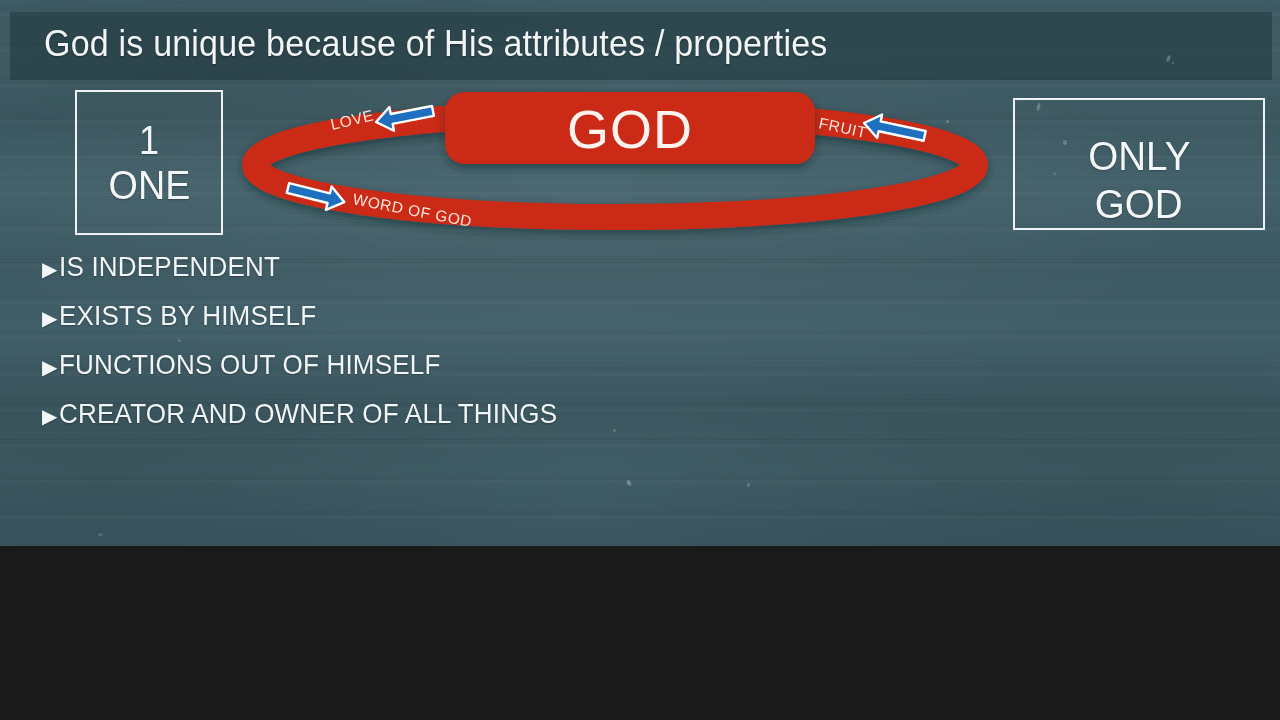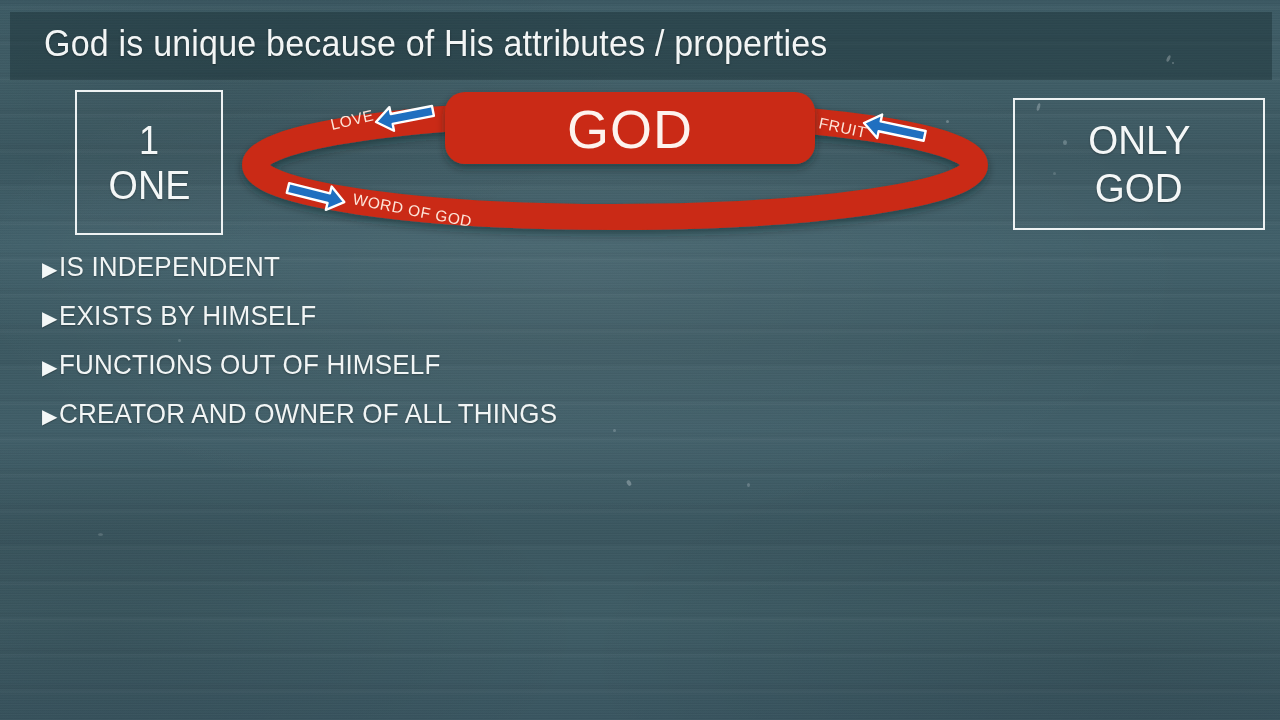--- a/index.html
+++ b/index.html
@@ -4,21 +4,21 @@
 <title>Slide</title>
 <style>
   html, body {
     margin: 0;
     padding: 0;
     background: #1a1a1a;
   }
   #slide {
     position: relative;
     width: 1280px;
-    height: 720px;
+    height: 546px;
     overflow: hidden;
     font-family: "Liberation Sans", sans-serif;
     background-color: #0369a1;
   }
 
   
   .bg-base {
     position: absolute;
     inset: 0;
     background:
@@ -130,20 +130,21 @@
   #box-one .line2 {
     font-size: 41px;
     line-height: 46px;
     transform: scaleX(0.92);
   }
   #box-onlygod {
     left: 1013px;
     top: 98px;
     width: 252px;
     height: 132px;
+    justify-content: flex-end;
   }
   #box-onlygod .line1,
   #box-onlygod .line2 {
     font-size: 41px;
     line-height: 48px;
     transform: scaleX(0.94);
   }
   .frame-box .line1,
   .frame-box .line2 {
     font-family: "Liberation Sans Narrow", "Liberation Sans", sans-serif;

